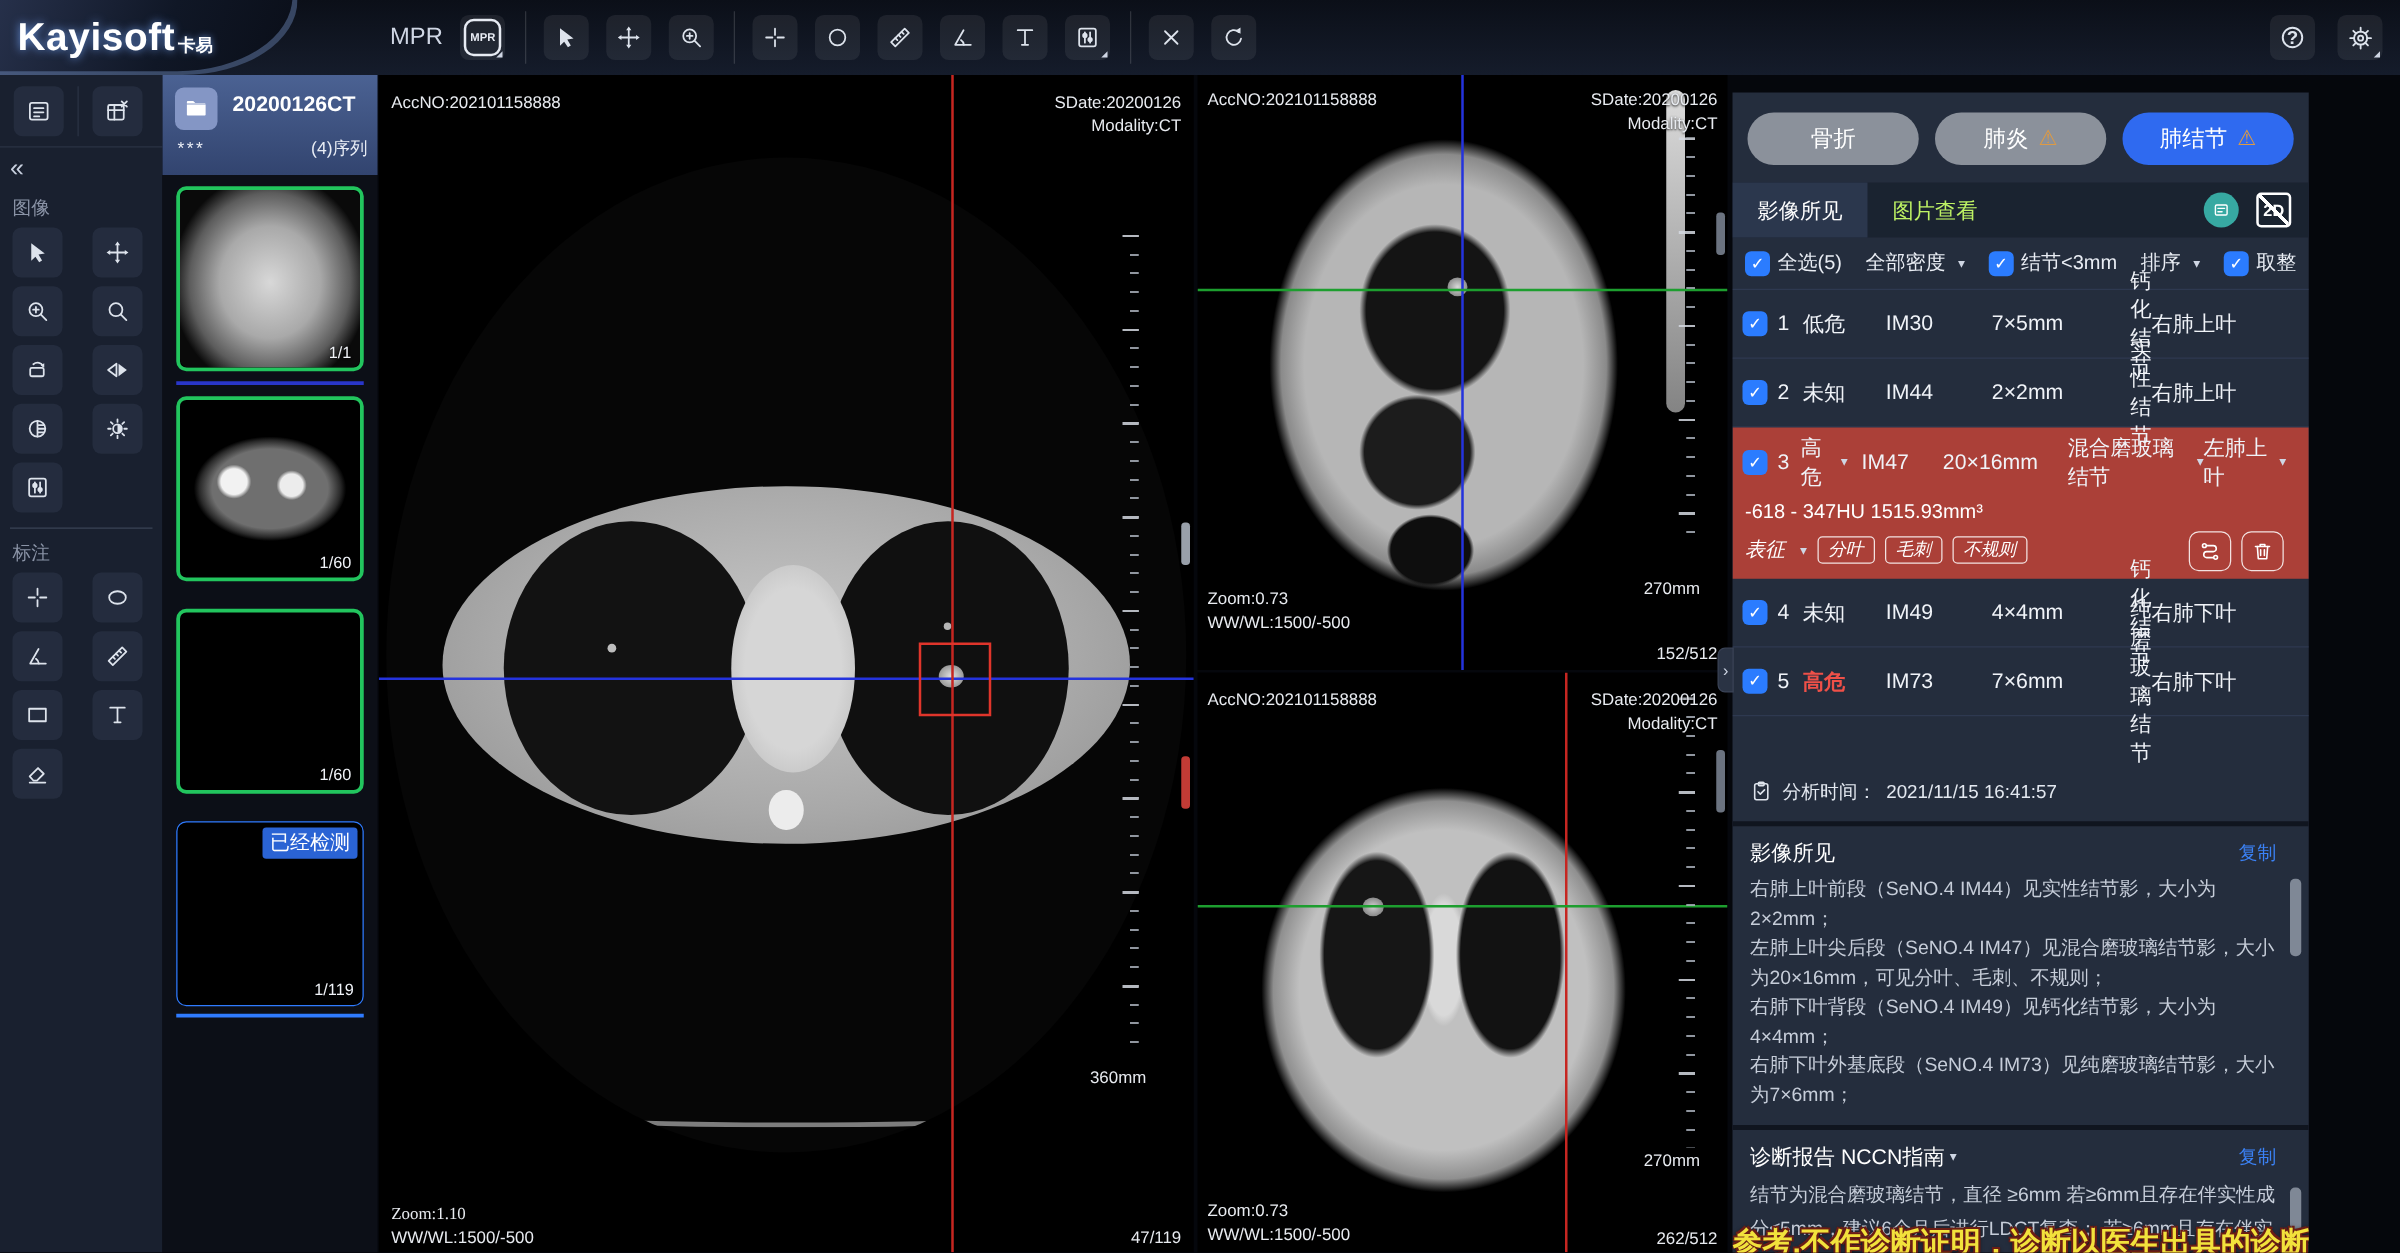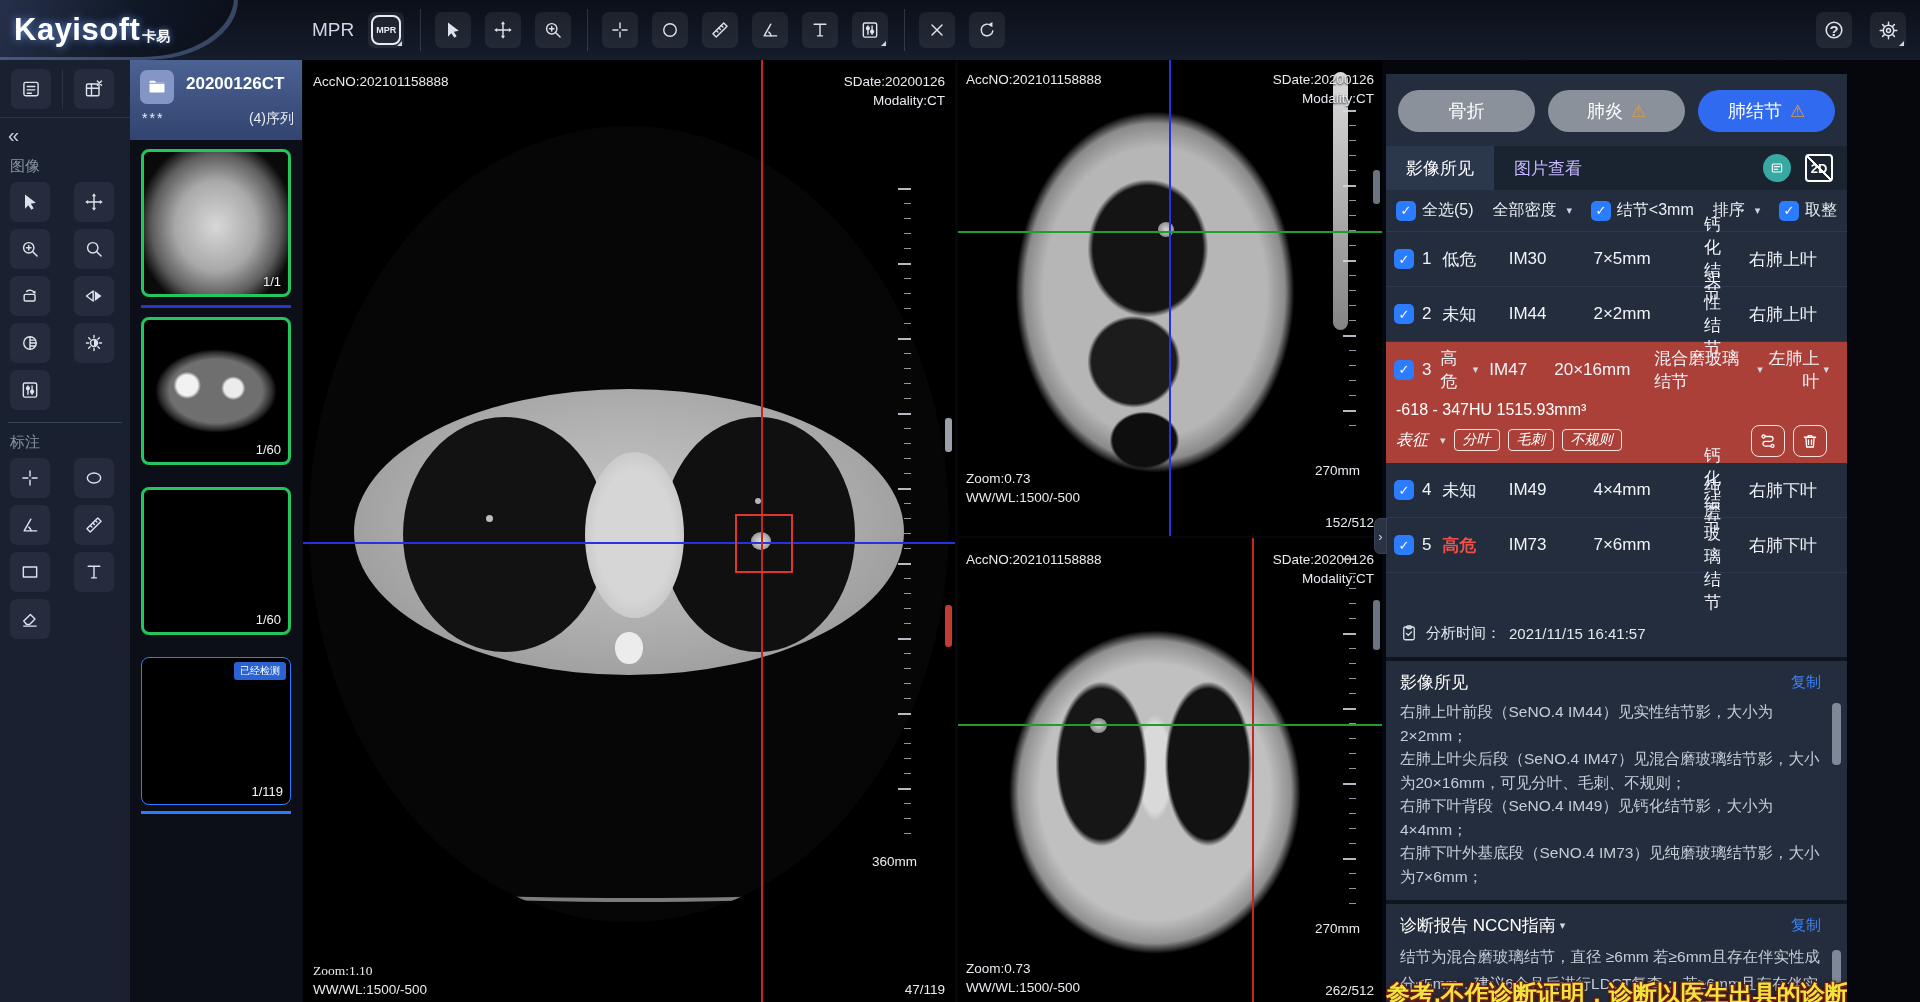--- a/index.html
+++ b/index.html
@@ -59,21 +59,21 @@
     justify-content:center; cursor:pointer; }
   .th-title { position:absolute; left:56px; top:14px; font-size:17px; font-weight:bold; color:#fff; }
   .th-stars { position:absolute; left:12px; top:50px; font-size:14px; color:#e9edf5; letter-spacing:2px; }
   .th-series { position:absolute; right:8px; top:50px; font-size:14px; color:#e9edf5; }
   .thumb { position:relative; width:150px; height:148px; margin:9px auto 0 auto;
     background:#000; border:3px solid #22c55e; border-radius:8px; cursor:pointer; overflow:hidden; }
   .thumb.sel { border:1px solid #2f7bff; }
   .th-label { position:absolute; right:7px; bottom:5px; font-size:13px; color:#f0f3f8;
     text-shadow:0 0 2px #000; }
   .th-badge { position:absolute; right:4px; top:4px; background:#2a63d4; color:#fff;
-    font-size:10px; padding:2px 6px; border-radius:3px;font-family:Liberation Serif, serif; }
+    font-size:16px; padding:2px 6px; border-radius:3px;font-family:Liberation Serif, serif; }
   .th-bluebar { width:150px; height:3px; background:#2936c9; margin:8px auto 0 auto; }
   .th-bluebar2 { width:150px; height:3px; background:#2f7bff; margin:6px auto 0 auto; }
   .img-xray { position:absolute; inset:0; border-radius:7px;
     background:radial-gradient(ellipse 62% 70% at 50% 52%, #d8d8d8 0%, #a9a9a9 45%, #5c5c5c 72%, #0a0a0a 88%); }
   .img-ax1 { position:absolute; inset:0; border-radius:7px; background:
     radial-gradient(ellipse 16% 16% at 30% 46%, #f2f2f2 0 45%, transparent 60%),
     radial-gradient(ellipse 14% 14% at 62% 48%, #ececec 0 45%, transparent 60%),
     radial-gradient(ellipse 46% 32% at 50% 50%, #6f6f6f 0 70%, #2a2a2a 85%, transparent 92%); }
   .img-ax2 { position:absolute; inset:0; border-radius:7px; background:
     radial-gradient(ellipse 10% 10% at 55% 42%, #0c0c0c 0 60%, transparent 70%),
@@ -140,21 +140,21 @@
 
   
   .panel { position:absolute; left:1386px; top:74px; width:461px; height:942px;
     background:#242d3d; z-index:25; overflow:hidden; }
   .modes { display:flex; gap:13px; padding:16px 12px 14px 12px; }
   .mode { flex:1; height:42px; border-radius:21px; background:#8b919b; color:#fff;
     font-size:18px; display:flex; align-items:center; justify-content:center; gap:8px; cursor:pointer; }
   .mode.active { background:#2f6af0; }
   .mode .warn { color:#dd9a44; font-size:17px; }
   .tabs { height:44px; background:#1a2330; display:flex; align-items:stretch; position:relative; }
-  .tab { padding:0 20px; display:flex; align-items:center; font-size:17px; color:#c4b5fd; cursor:pointer; }
+  .tab { padding:0 20px; display:flex; align-items:center; font-size:17px; color:#bef264; cursor:pointer; }
   .tab.active { background:#2b374d; color:#fff; }
   .tab-ic-report { position:absolute; right:56px; top:8px; width:28px; height:28px;
     border-radius:50%; background:#37a9a2; display:flex; align-items:center; justify-content:center; cursor:pointer; }
   .tab-ic-2d { position:absolute; right:14px; top:8px; width:28px; height:28px;
     border:2px solid #fff; border-radius:4px; color:#fff; font-size:13px; font-weight:bold;
     display:flex; align-items:center; justify-content:center; cursor:pointer;
     background:linear-gradient(45deg,transparent 46%,#fff 46% 54%,transparent 54%); }
   .filters { height:42px; display:flex; align-items:center; font-size:16px; color:#e9edf4;
     padding:0 10px; gap:6px; border-bottom:1px solid #2e3950; }
   .cbx { width:20px; height:20px; border-radius:5px; background:#2b7cff; color:#fff;
@@ -163,21 +163,21 @@
   .caret { font-size:11px; color:#cfd6e4; margin-left:4px; }
   .f-gap { flex:1; }
   .nrow { height:55px; display:flex; align-items:center; padding:0 30px 0 8px;
     border-bottom:1px solid #2e3950; font-size:17px; color:#f0f3f8; cursor:pointer; }
   .nrow .no { width:22px; margin-left:8px; }
   .nrow .risk { width:72px; }
   .nrow .risk.red { color:#ef5048; font-weight:bold; }
   .nrow .im { width:92px; }
   .nrow .size { width:120px; }
   .nrow .type { flex:1; }
-  .nrow .loc { width:104px; text-align:right; }
+  .nrow .loc { width:104px; text-align:left; }
   .sel-block { background:#ab4038; border-bottom:none; }
   .sel-block .nrow { border-bottom:none; padding-right:18px; }
   .sel-detail { position:relative; padding:2px 14px 12px 10px; color:#fff; }
   .hu { font-size:16px; margin:2px 0 10px 0; }
   .feat-row { display:flex; align-items:center; gap:8px; font-size:16px;font-style:italic; }
   .chip { border:1px solid rgba(255,255,255,.85); border-radius:4px; padding:1px 8px;
     font-size:14px; cursor:pointer; }
   .mini-btn { position:absolute; width:34px; height:32px; border:1.5px solid rgba(255,255,255,.85);
     border-radius:8px; top:28px; display:flex; align-items:center; justify-content:center; cursor:pointer; }
   .mini-btn.route { right:62px; }

